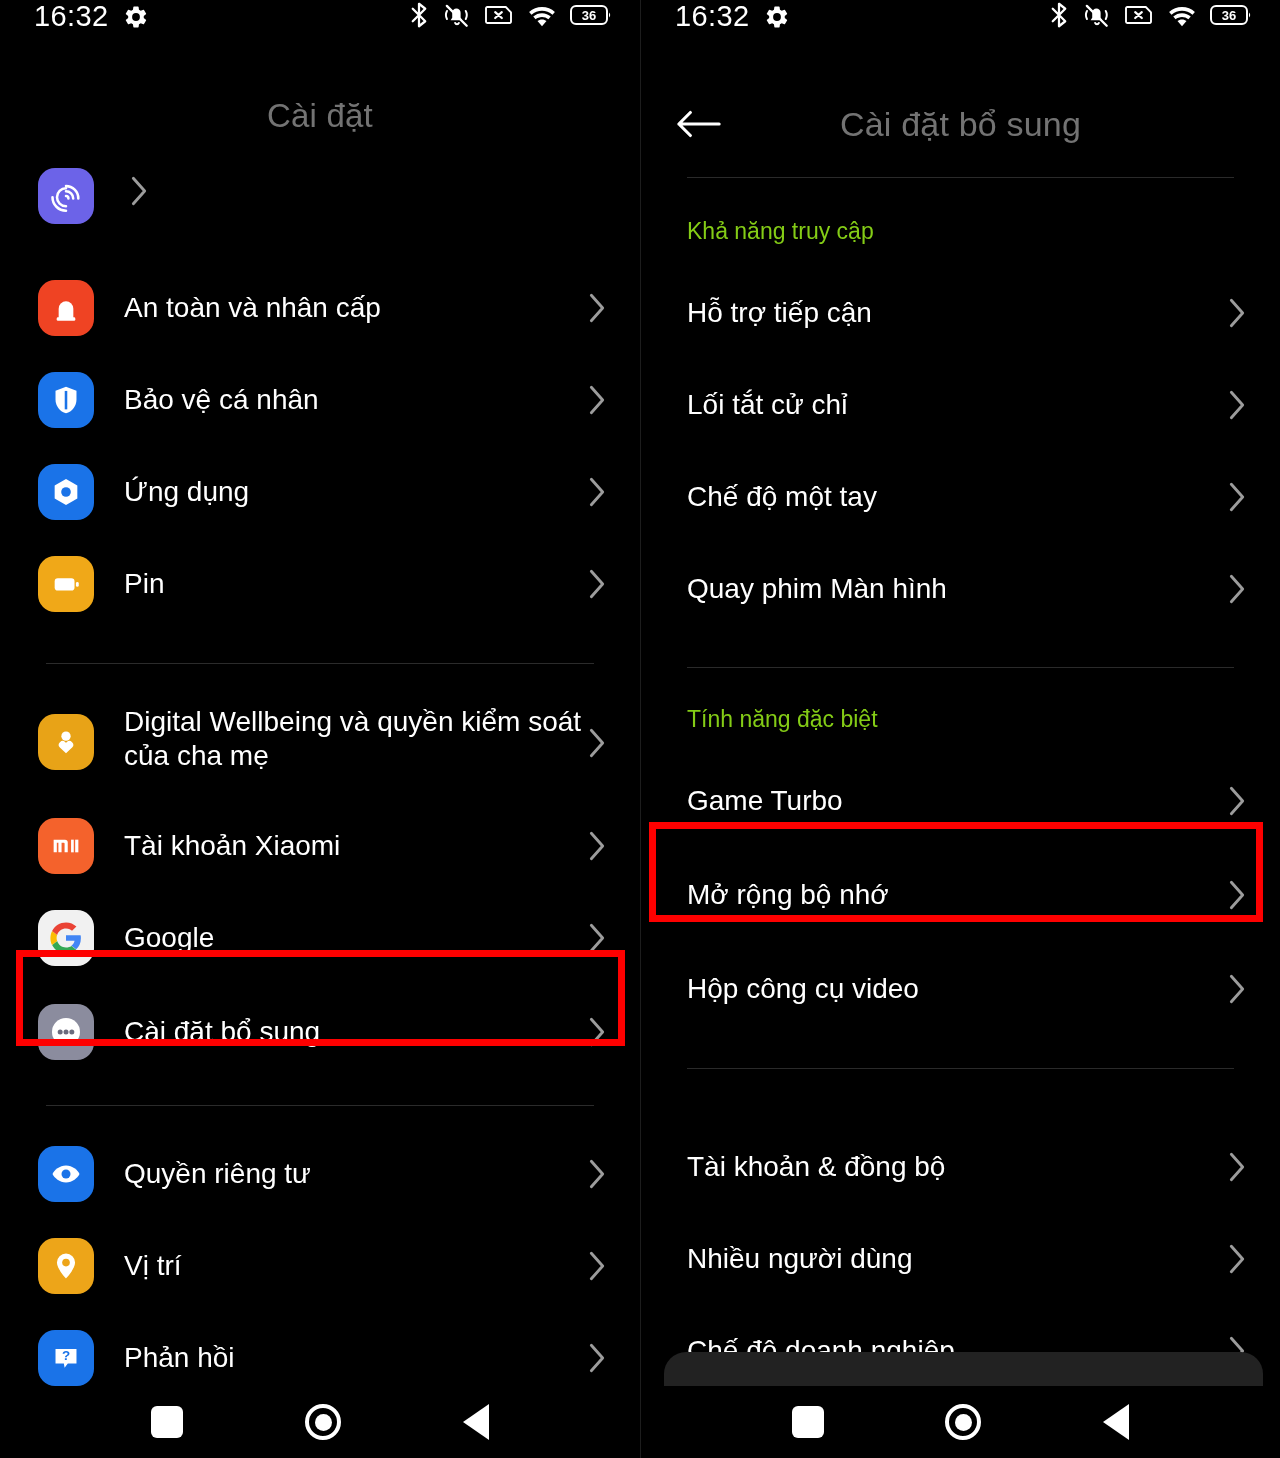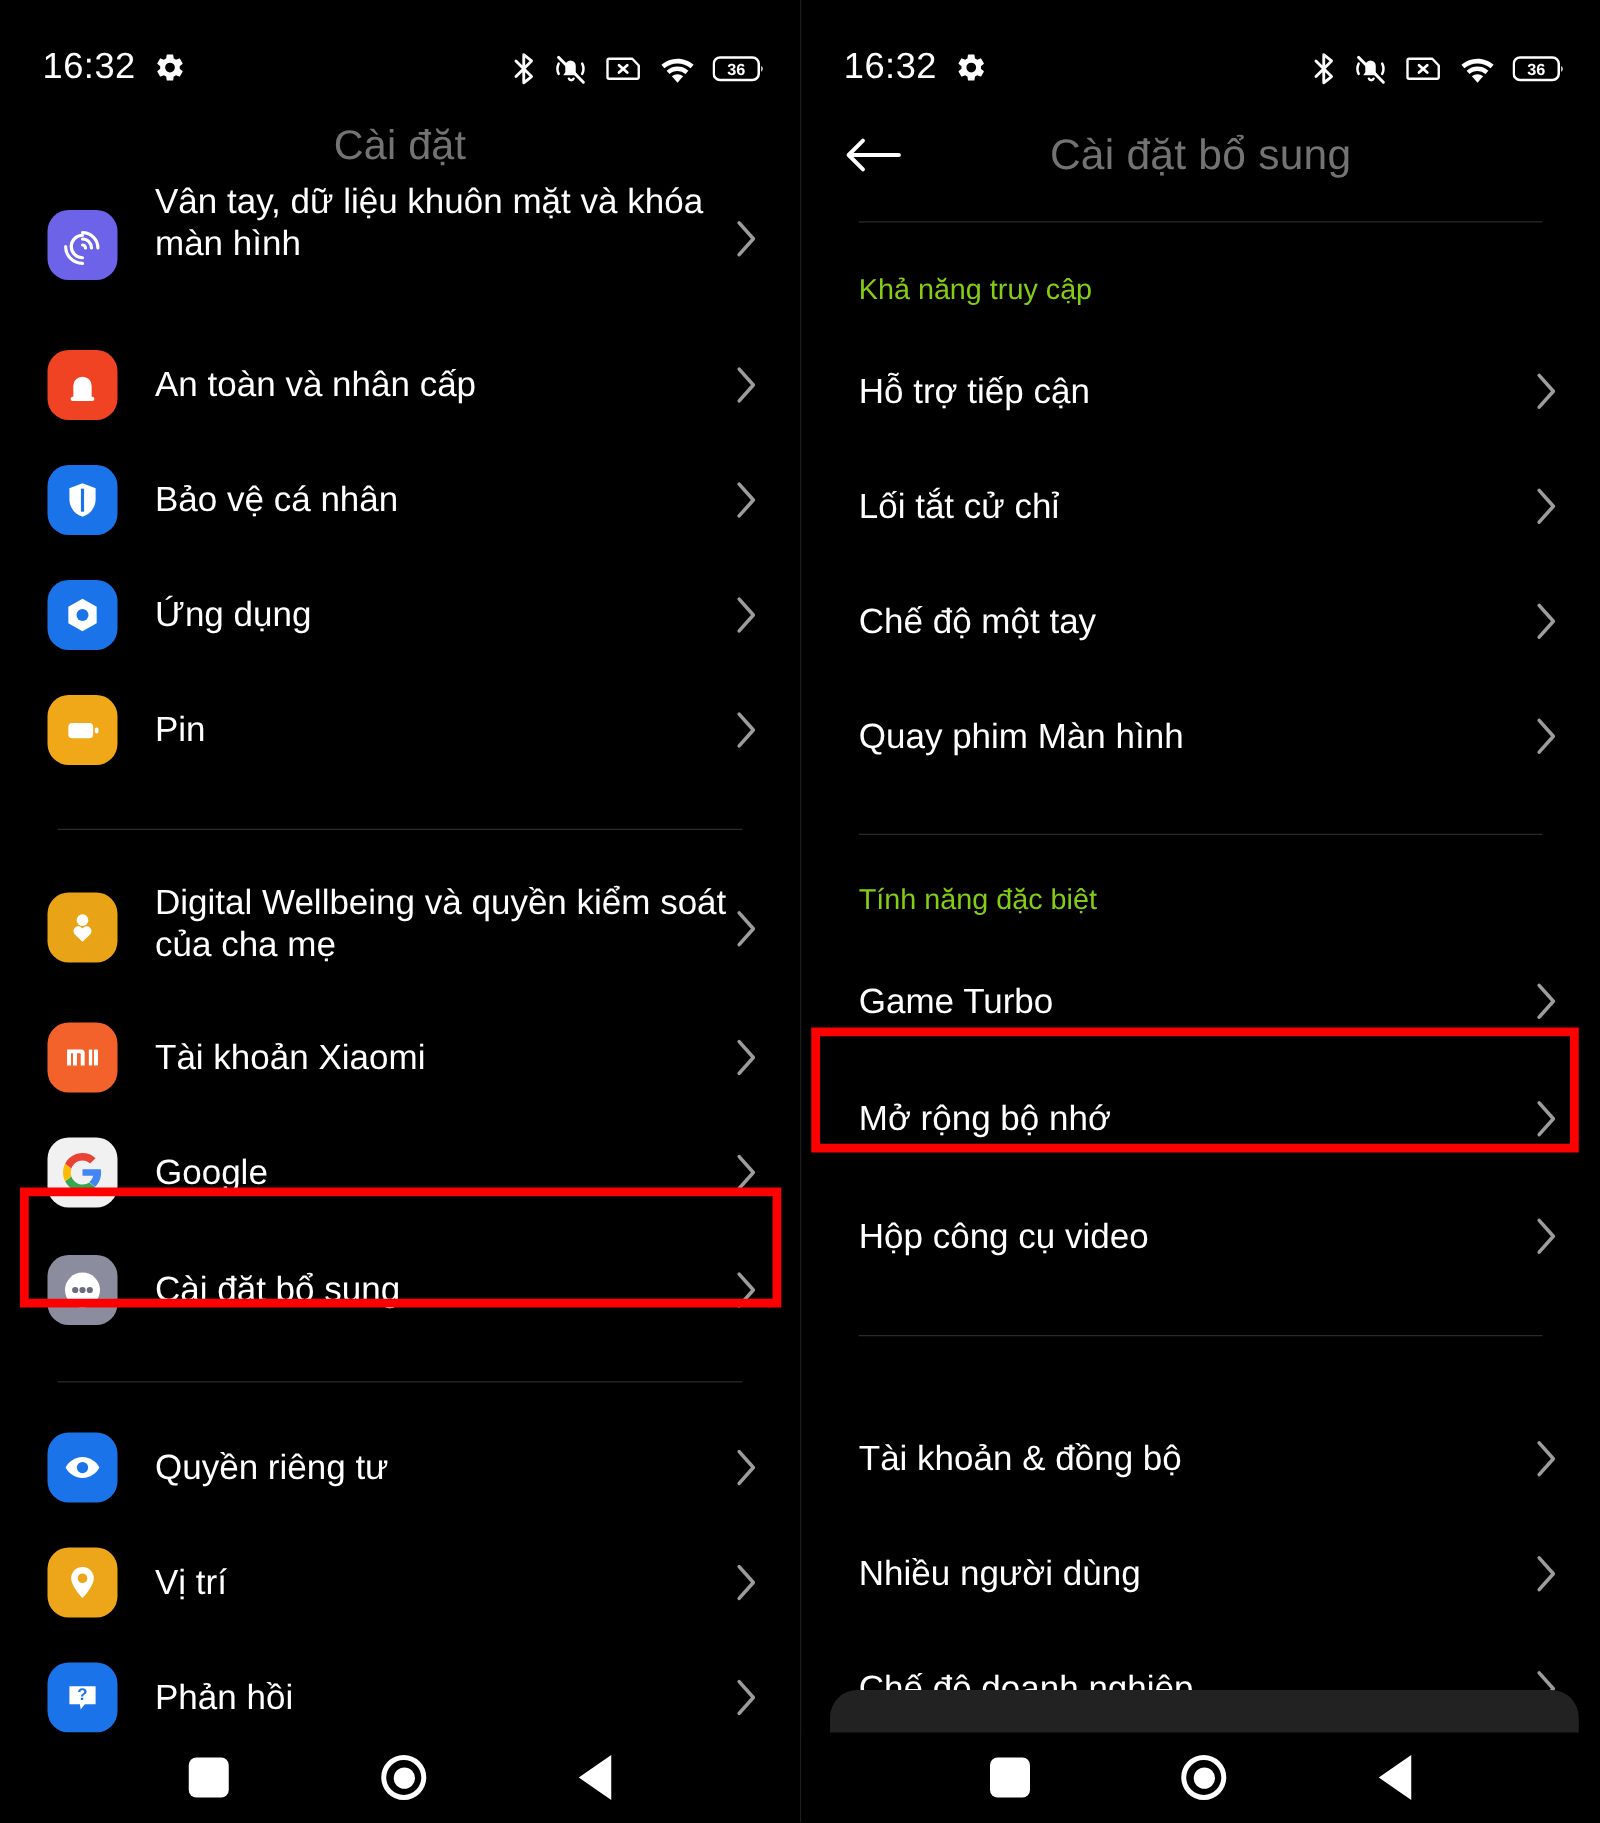--- a/index.html
+++ b/index.html
@@ -9,21 +9,21 @@
     font-family: "Liberation Sans", sans-serif;
     overflow: hidden;
   }
   .screens { position: relative; width: 1280px; height: 1458px; display: flex; }
   .phone { position: relative; width: 640px; height: 1458px; background: #000; overflow: hidden; }
   .phone.right { border-left: 1px solid #1d1d1d; }
 
   
   .statusbar {
     position: relative; height: 70px; width: 100%;
-    display: flex; align-items: flex-end; justify-content: space-between;
+    display: flex; align-items: flex-start; justify-content: space-between;
     padding: 0 26px 0 34px;
   }
   .sb-left { display: flex; align-items: center; gap: 14px; }
   .sb-time { color: #fff; font-size: 29px; font-weight: 400; letter-spacing: .4px; }
   .sb-right { display: flex; align-items: center; gap: 13px; }
   .sb-ico { display: inline-flex; align-items: center; }
 
   
   .titlebar {
     height: 92px; display: flex; align-items: center; justify-content: center;
@@ -160,21 +160,20 @@
           <div class="app-ico" style="background:#6c63e8;">
             <svg width="36" height="36" viewBox="0 0 24 24" fill="none" stroke="#fff" stroke-width="1.7" stroke-linecap="round">
               <path d="M12 12a1.6 1.6 0 011.6 1.6"></path>
               <path d="M12 8.8a4.8 4.8 0 014.8 4.8"></path>
               <path d="M12 5.4a8.2 8.2 0 018.2 8.2"></path>
               <path d="M12 18.8a6 6 0 01-6-6 6 6 0 016-6"></path>
               <path d="M12 21.8A9 9 0 013 12.8"></path>
             </svg>
           </div>
         </div>
-        <div class="row-label twoline" style="margin-top:-18px;">Vân tay, dữ liệu khuôn mặt và khóa màn hình</div>
         <div class="chev" style="margin-top:12px;">
           <svg width="22" height="34" viewBox="0 0 14 24" fill="none" stroke="#9c9c9c" stroke-width="2" stroke-linecap="round" stroke-linejoin="round">
               <path d="M3 3l8 9-8 9"></path>
             </svg>
         </div>
       </div>
 
       <div class="row">
         <div class="ico-wrap">
           <div class="app-ico" style="background:#ef4323;">

